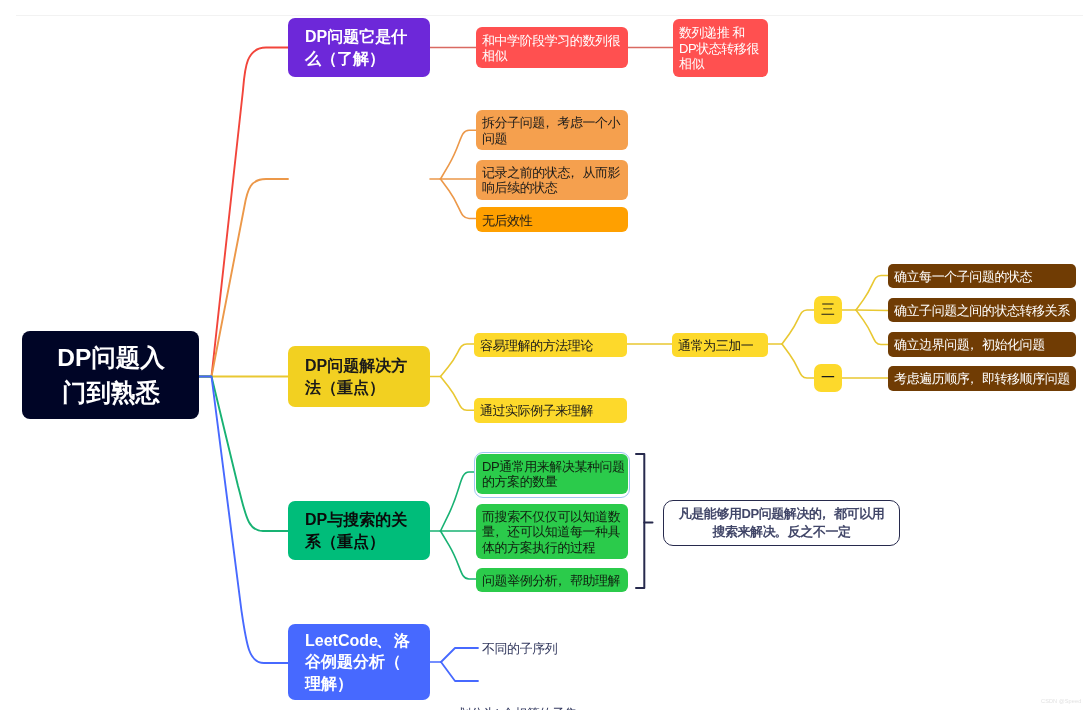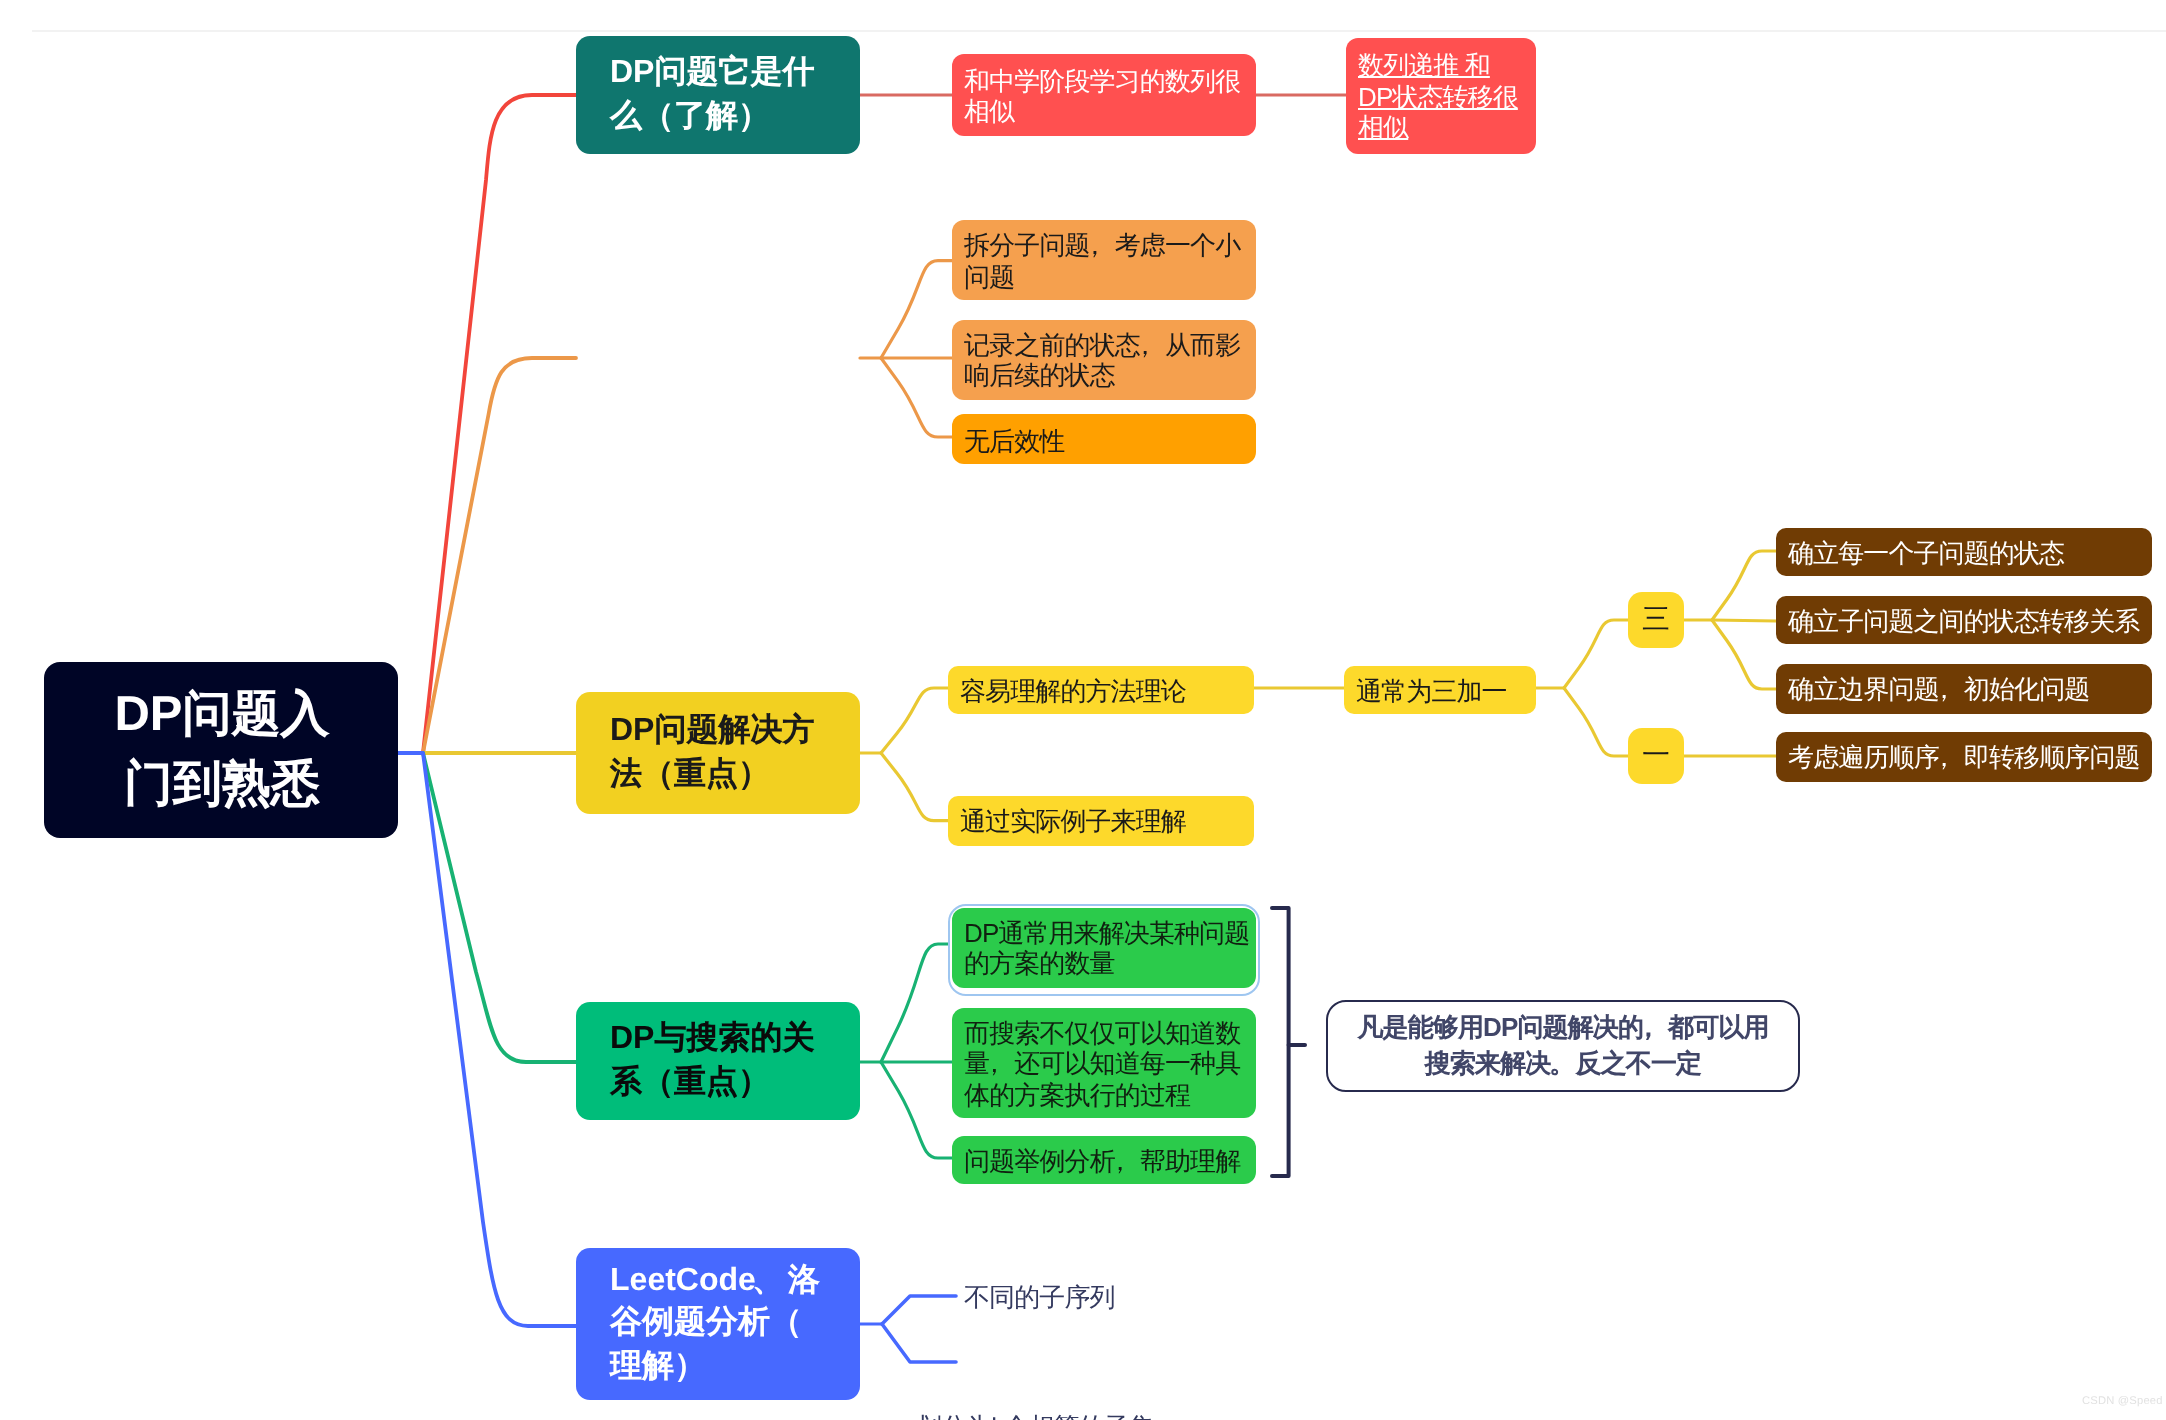--- a/index.html
+++ b/index.html
@@ -84,27 +84,27 @@
       <path d="M430 662 L441 662" stroke="#4769FF" stroke-width="1.6"></path>
       <path d="M441 662 L455 648 L478 648" stroke="#4769FF" stroke-width="1.8"></path>
       <path d="M441 662 L455 681 L478 681" stroke="#4769FF" stroke-width="1.8"></path>
     </g>
   </svg>
 
   <div class="node root" style="left:22px;top:331px;width:177px;height:88px;">
     <span>DP问题入门到熟悉</span>
   </div>
 
-  <div class="node l1" style="left:288px;top:18px;width:142px;height:59px;background:#0f766e;color:#fff;">
+  <div class="node l1" style="left:288px;top:18px;width:142px;height:59px;background:#6d28d9;color:#fff;">
     <span>DP问题它是什么（了解）</span>
   </div>
   <div class="node l2" style="left:476px;top:27.4px;width:152px;background:#FF5050;color:#fff;">
     <span>和中学阶段学习的数列很相似</span>
   </div>
-  <div class="node l2" style="left:673px;top:18.6px;width:95px;height:58.4px;background:#FF5050;color:#fff;padding-right:6px;text-decoration:underline;">
+  <div class="node l2" style="left:673px;top:18.6px;width:95px;height:58.4px;background:#FF5050;color:#fff;padding-right:6px;">
     <span>数列递推 和 DP状态转移很相似</span>
   </div>
 
   <div class="node l2" style="left:476px;top:110px;width:152px;background:#F5A04E;color:#1a1a1a;">
     <span><span>拆</span><span>分</span><span>子</span><span>问</span><span>题</span><span class="cjk-punct p-comma">，</span><span>考</span><span>虑</span><span>一</span><span>个</span><span>小</span><span>问</span><span>题</span></span>
   </div>
   <div class="node l2" style="left:476px;top:159.6px;width:152px;background:#F5A04E;color:#1a1a1a;">
     <span><span>记</span><span>录</span><span>之</span><span>前</span><span>的</span><span>状</span><span>态</span><span class="cjk-punct p-comma">，</span><span>从</span><span>而</span><span>影</span><span>响</span><span>后</span><span>续</span><span>的</span><span>状</span><span>态</span></span>
   </div>
   <div class="node l2" style="left:476px;top:207.4px;width:152px;background:#FFA000;color:#1a1a1a;">

